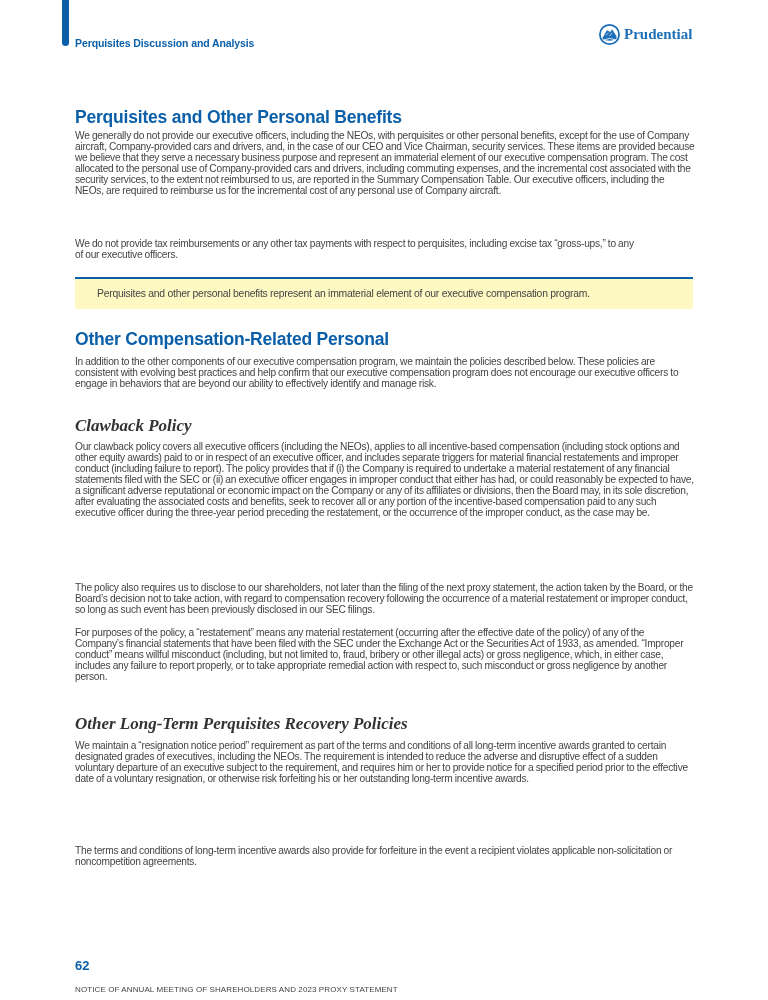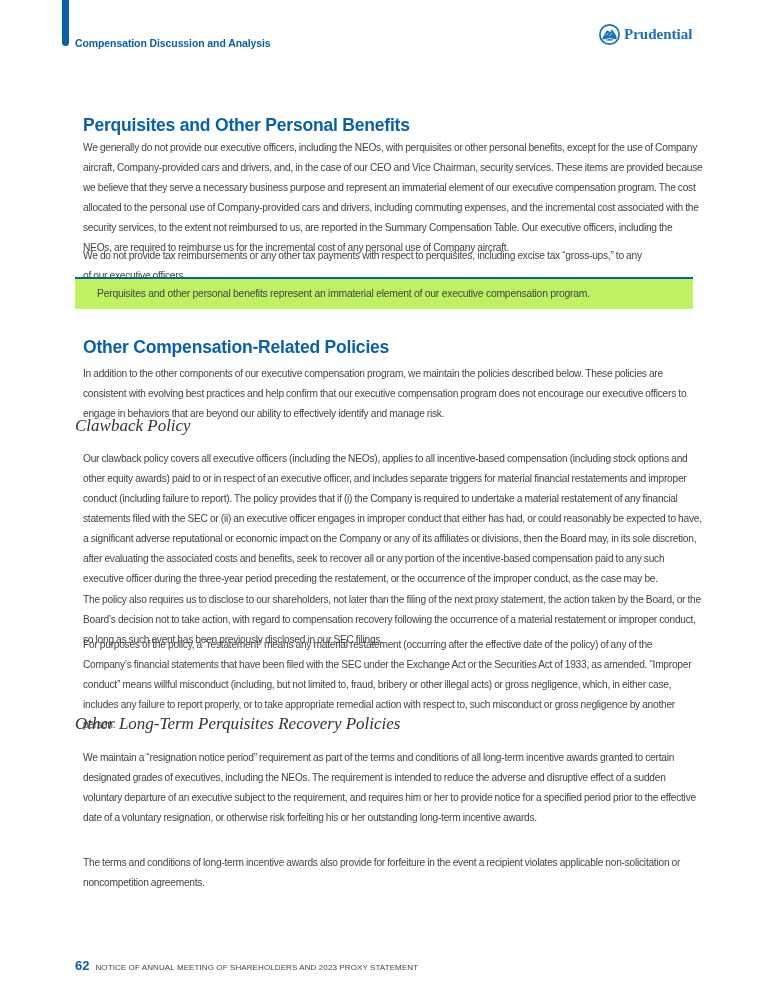--- a/index.html
+++ b/index.html
@@ -18,72 +18,72 @@
   }
   .logo {
     position: absolute; left: 599px; top: 24px; display: flex; align-items: center; gap: 4px;
   }
   .logo-mark { width: 21px; height: 21px; }
   .logo-text {
     font-family: "Liberation Serif", "DejaVu Serif", serif; font-weight: bold; font-size: 15px; color: #1d6fb8;
   }
   .content { position: absolute; left: 75px; width: 618px; top: 0; }
   h2 {
-    position: absolute; left: 0; margin: 8px; font-family: "Liberation Sans", sans-serif;
+    position: absolute; left: 0; margin: 0; font-family: "Liberation Sans", sans-serif;
     font-weight: bold; font-size: 17.5px; color: #0a5fa8; letter-spacing: -0.2px; white-space: nowrap;
   }
   h3 {
     position: absolute; left: 0; margin: 0; font-family: "Liberation Serif", "DejaVu Serif", serif;
-    font-style: italic; font-weight: normal; font-size: 17px; color: #333; white-space: nowrap;
+    font-style: italic; font-weight: bold; font-size: 17px; color: #333; white-space: nowrap;
   }
   p {
-    position: absolute; left: 0; width: 620px; margin: 8px;
-    font-family: "Liberation Sans", sans-serif; font-size: 10.2px; line-height: 20px;
+    position: absolute; left: 0; width: 620px; margin: 0;
+    font-family: "Liberation Sans", sans-serif; font-size: 10.2px; line-height: 11px;
     color: #444; letter-spacing: -0.25px; word-spacing: -0.3px;
   }
   .callout {
     position: absolute; left: 0; width: 618px; top: 277px; height: 32px;
-    background: #bef264; border-top: 2px solid #0a5fa8; box-sizing: border-box;
+    background: #fef9c3; border-top: 2px solid #0a5fa8; box-sizing: border-box;
   }
   .callout span {
     position: absolute; left: 22px; top: 9px; font-family: "Liberation Sans", sans-serif;
     font-size: 10.4px; color: #444; letter-spacing: -0.25px; white-space: nowrap;
   }
   .footer {
-    position: absolute; left: 75px; top: 958px; display: flex; align-items: baseline; gap: 6px;
+    position: absolute; left: 75px; top: 958px; display: flex; align-items: baseline; gap: 12px; flex-direction: column;
   }
   .page-num { font-family: "Liberation Sans", sans-serif; font-weight: bold; font-size: 13px; color: #0a5fa8; }
   .footer-text { font-family: "Liberation Sans", sans-serif; font-size: 8px; color: #444; letter-spacing: 0.1px; }
 </style>
 </head>
 <body>
 
 <div class="tab-bar"></div>
-<div class="section-label">Compensation Discussion and Analysis</div>
+<div class="section-label">Perquisites Discussion and Analysis</div>
 
 <div class="logo">
   <svg class="logo-mark" viewBox="0 0 24 24">
     <circle cx="12" cy="12" r="11" fill="none" stroke="#1d6fb8" stroke-width="2"></circle>
     <path d="M4 16 L9 7 L13 9 L15 6 L20 14 L20 17 Q12 21 4 17 Z" fill="#1d6fb8"></path>
     <path d="M6 18 Q12 15 19 18" stroke="#fff" stroke-width="1" fill="none"></path>
     <path d="M8 13 L11 10 M12 14 L15 10" stroke="#fff" stroke-width="0.8" fill="none"></path>
   </svg>
   <span class="logo-text">Prudential</span>
 </div>
 
 <div class="content">
   <h2 style="top:107px">Perquisites and Other Personal Benefits</h2>
   <p style="top:130px">We generally do not provide our executive officers, including the NEOs, with perquisites or other personal benefits, except for the use of Company aircraft, Company-provided cars and drivers, and, in the case of our CEO and Vice Chairman, security services. These items are provided because we believe that they serve a necessary business purpose and represent an immaterial element of our executive compensation program. The cost allocated to the personal use of Company-provided cars and drivers, including commuting expenses, and the incremental cost associated with the security services, to the extent not reimbursed to us, are reported in the Summary Compensation Table. Our executive officers, including the NEOs, are required to reimburse us for the incremental cost of any personal use of Company aircraft.</p>
   <p style="top:238px; width:560px">We do not provide tax reimbursements or any other tax payments with respect to perquisites, including excise tax “gross-ups,” to any of our executive officers.</p>
 
   <div class="callout">
     <span>Perquisites and other personal benefits represent an immaterial element of our executive compensation program.</span>
   </div>
 
-  <h2 style="top:329px">Other Compensation-Related Policies</h2>
+  <h2 style="top:329px">Other Compensation-Related Personal</h2>
   <p style="top:356px">In addition to the other components of our executive compensation program, we maintain the policies described below. These policies are consistent with evolving best practices and help confirm that our executive compensation program does not encourage our executive officers to engage in behaviors that are beyond our ability to effectively identify and manage risk.</p>
 
   <h3 style="top:416px">Clawback Policy</h3>
   <p style="top:441px">Our clawback policy covers all executive officers (including the NEOs), applies to all incentive-based compensation (including stock options and other equity awards) paid to or in respect of an executive officer, and includes separate triggers for material financial restatements and improper conduct (including failure to report). The policy provides that if (i) the Company is required to undertake a material restatement of any financial statements filed with the SEC or (ii) an executive officer engages in improper conduct that either has had, or could reasonably be expected to have, a significant adverse reputational or economic impact on the Company or any of its affiliates or divisions, then the Board may, in its sole discretion, after evaluating the associated costs and benefits, seek to recover all or any portion of the incentive-based compensation paid to any such executive officer during the three-year period preceding the restatement, or the occurrence of the improper conduct, as the case may be.</p>
   <p style="top:582px">The policy also requires us to disclose to our shareholders, not later than the filing of the next proxy statement, the action taken by the Board, or the Board’s decision not to take action, with regard to compensation recovery following the occurrence of a material restatement or improper conduct, so long as such event has been previously disclosed in our SEC filings.</p>
   <p style="top:627px">For purposes of the policy, a “restatement” means any material restatement (occurring after the effective date of the policy) of any of the Company’s financial statements that have been filed with the SEC under the Exchange Act or the Securities Act of 1933, as amended. “Improper conduct” means willful misconduct (including, but not limited to, fraud, bribery or other illegal acts) or gross negligence, which, in either case, includes any failure to report properly, or to take appropriate remedial action with respect to, such misconduct or gross negligence by another person.</p>
 
   <h3 style="top:714px">Other Long-Term Perquisites Recovery Policies</h3>
   <p style="top:740px">We maintain a “resignation notice period” requirement as part of the terms and conditions of all long-term incentive awards granted to certain designated grades of executives, including the NEOs. The requirement is intended to reduce the adverse and disruptive effect of a sudden voluntary departure of an executive subject to the requirement, and requires him or her to provide notice for a specified period prior to the effective date of a voluntary resignation, or otherwise risk forfeiting his or her outstanding long-term incentive awards.</p>
   <p style="top:845px">The terms and conditions of long-term incentive awards also provide for forfeiture in the event a recipient violates applicable non-solicitation or noncompetition agreements.</p>

